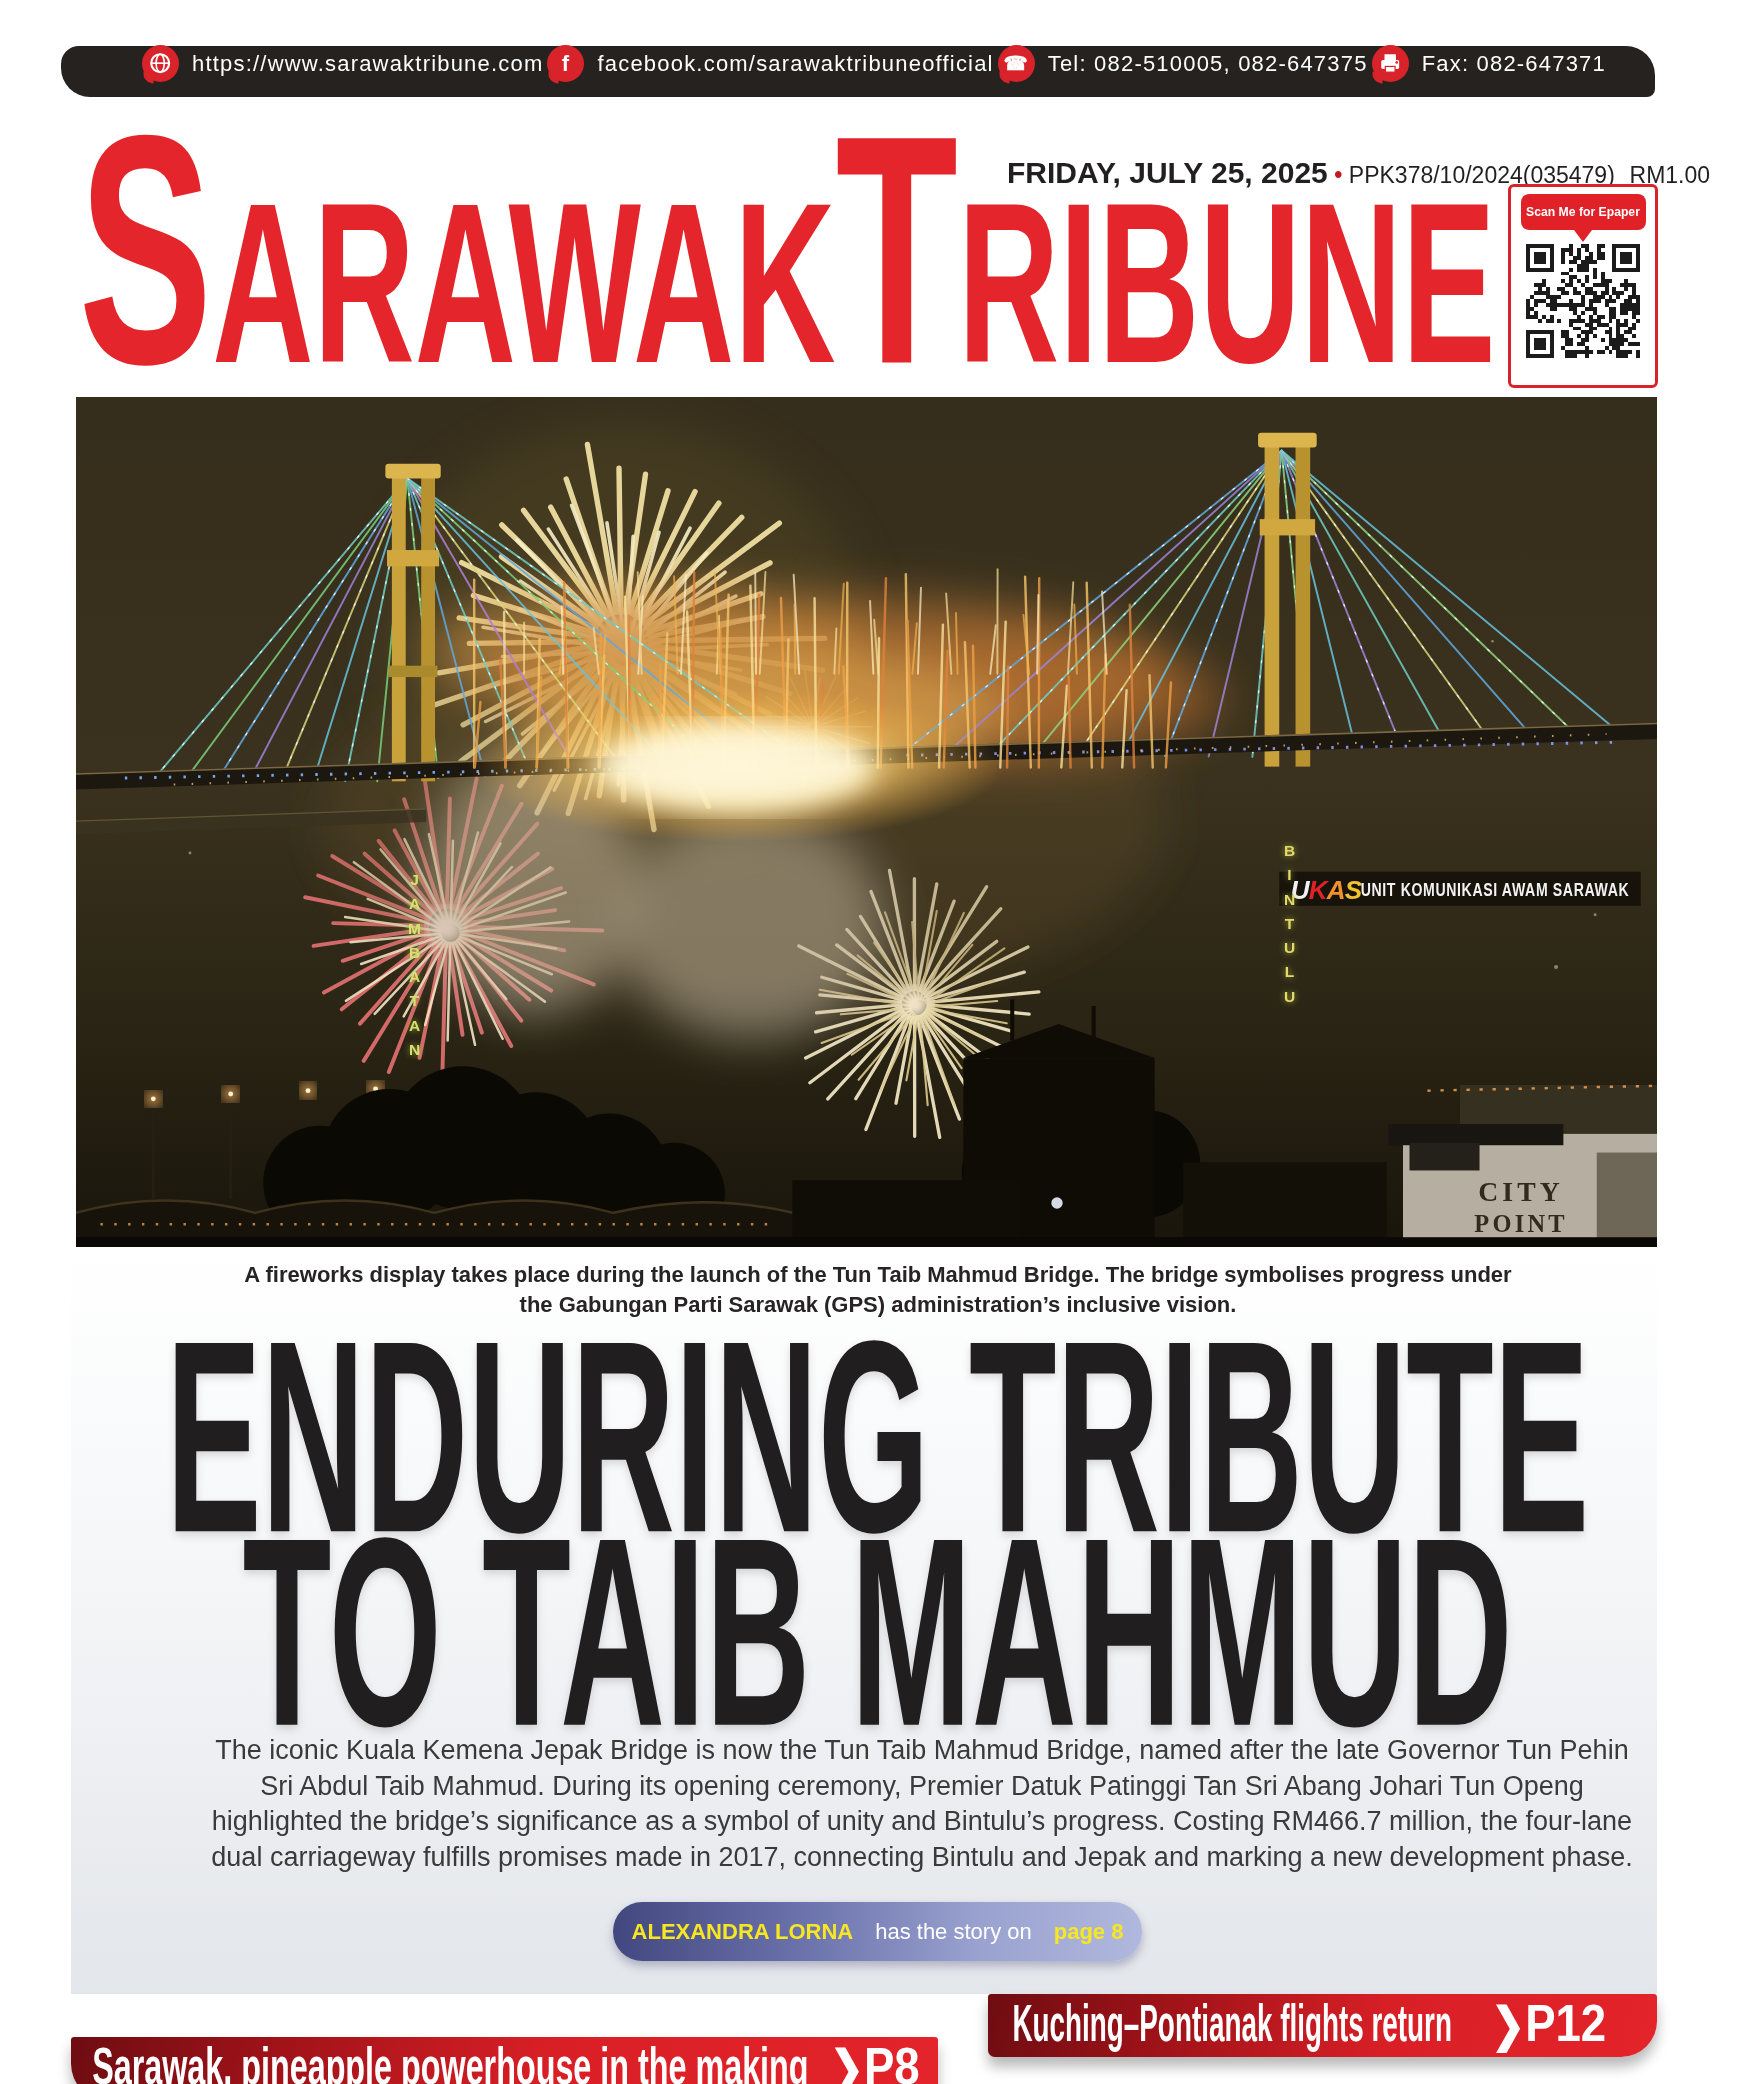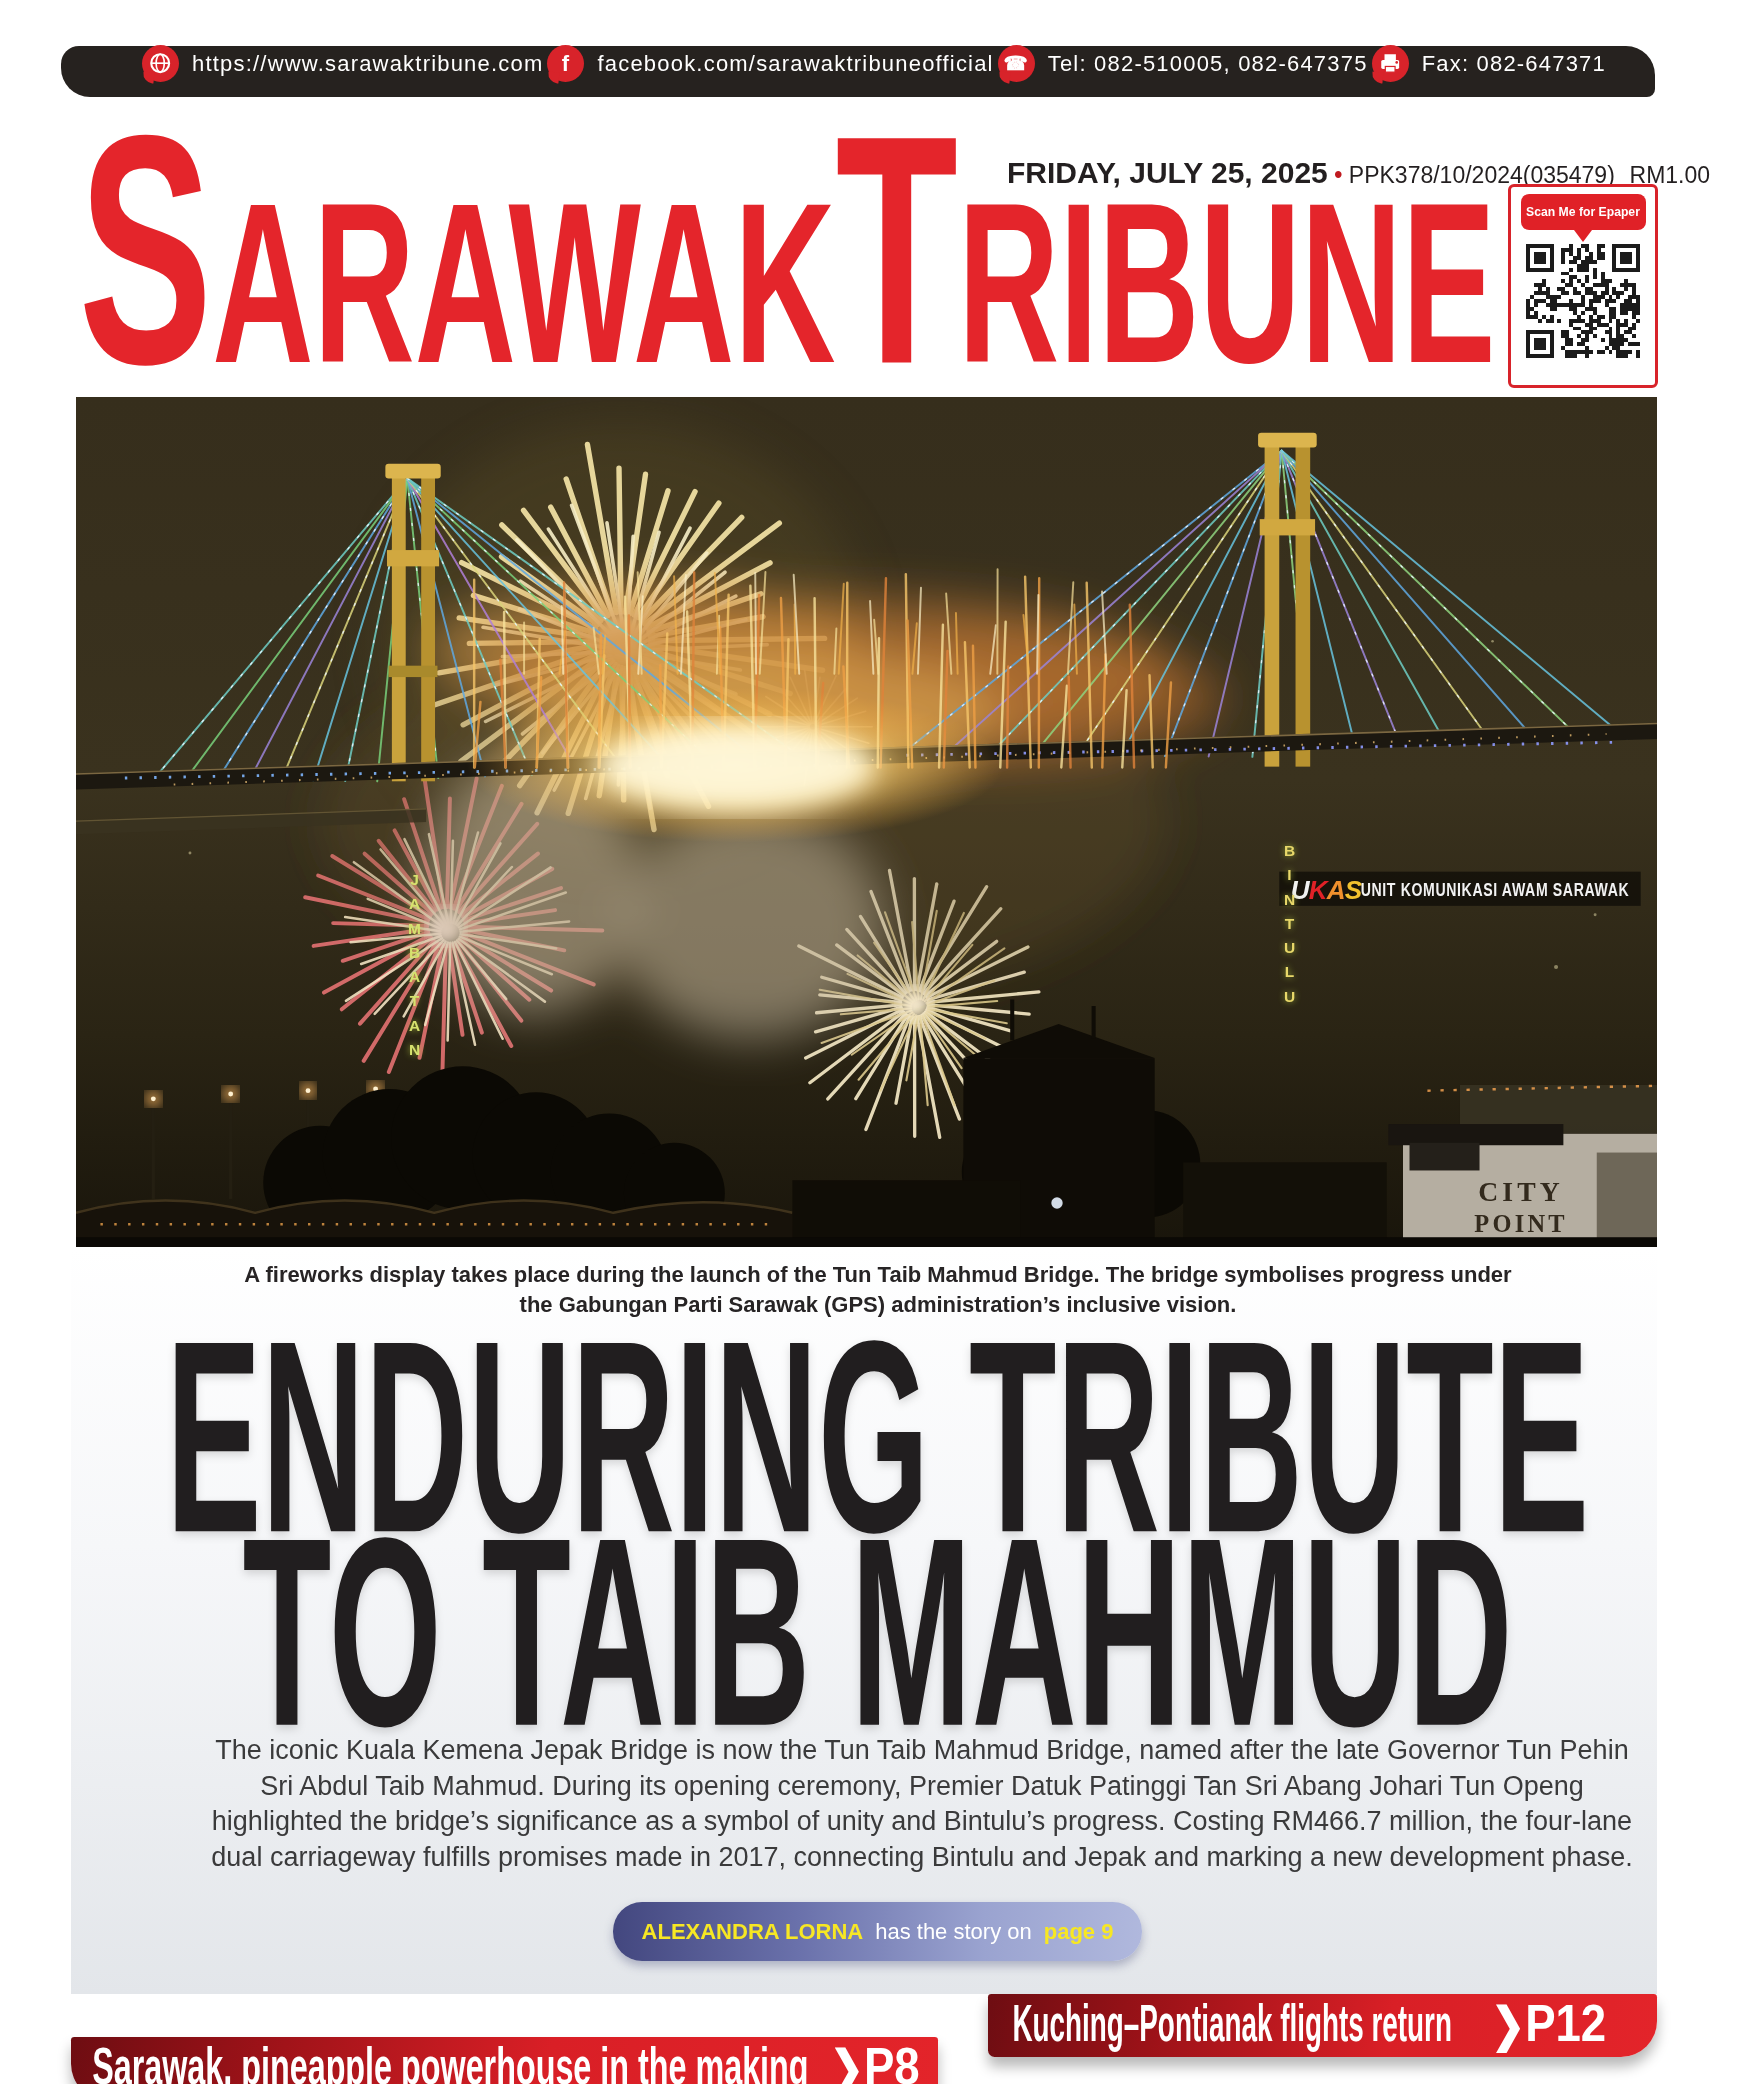--- a/index.html
+++ b/index.html
@@ -52,21 +52,21 @@
   .caption p{max-width:1286px;margin:0 auto;font-size:22px;font-weight:bold;color:#272425;line-height:1.35;}
   .headline-svg{left:0;top:1326px;width:1756px;height:407px;
                 filter:drop-shadow(0 4.9px 4.1px rgba(0,0,0,.14));}
   .headline-svg text{font-family:"Liberation Sans",sans-serif;font-weight:bold;fill:#211e1f;}
   .bodytext{left:0;top:1733px;width:1756px;text-align:center;padding-left:44px;}
   .bodytext p{max-width:1433px;margin:0 auto;font-size:27px;color:#3a3a3b;line-height:1.32;}
 
   
   .byline{left:613px;top:1902px;width:529px;height:59px;border-radius:29px;
           background:linear-gradient(90deg,#43477f 0%,#6a71ab 35%,#9aa3d0 70%,#b0b8dd 100%);
-          display:flex;align-items:center;justify-content:center;gap:12px;font-size:22px;
+          display:flex;align-items:center;justify-content:center;gap:22px;font-size:22px;
           box-shadow:0 4.9px 9.8px rgba(70,75,120,.35);white-space:nowrap;}
   .byline .author,.byline .page{color:#f7e723;font-weight:bold;}
   .byline .mid{color:#ffffff;}
 
   
   .teaser{top:1994px;height:63px;box-shadow:0 9.8px 13px rgba(0,0,0,.28);}
   .teaser-left{left:71px;width:867px;border-radius:3.3px 3.3px 6.5px 36px;
     background:linear-gradient(100deg,#6e0d12 0%,#9c1218 22%,#d91f26 55%,#e3242a 100%);margin-top:43px;}
   .teaser-right{left:988px;width:669px;border-radius:3.3px 3.3px 36px 6.5px;
     background:linear-gradient(100deg,#6e0d12 0%,#9c1218 25%,#d91f26 60%,#e3242a 100%);text-align:right;}
@@ -957,21 +957,21 @@
   <text x="1078" y="490" text-anchor="middle" font-size="330" textLength="1560" lengthAdjust="spacingAndGlyphs">TO TAIB MAHMUD</text>
 </svg>
 
 <div class="abs bodytext">
   <p>The iconic Kuala Kemena Jepak Bridge is now the Tun Taib Mahmud Bridge, named after the late Governor Tun Pehin Sri Abdul Taib Mahmud. During its opening ceremony, Premier Datuk Patinggi Tan Sri Abang Johari Tun Openg highlighted the bridge’s significance as a symbol of unity and Bintulu’s progress. Costing RM466.7 million, the four-lane dual carriageway fulfills promises made in 2017, connecting Bintulu and Jepak and marking a new development phase.</p>
 </div>
 
 <div class="abs byline">
   <span class="author">ALEXANDRA LORNA</span>
   <span class="mid">has the story on</span>
-  <span class="page">page 9</span>
+  <span class="page">page 8</span>
 </div>
 
 <div class="abs teaser teaser-left">
   <svg viewBox="0 0 1065 77" preserveAspectRatio="none">
     <g transform="scale(1,1.15)">
       <text x="26" y="50" font-size="56" textLength="880" lengthAdjust="spacingAndGlyphs">Sarawak, pineapple powerhouse in the making</text>
       <text x="932" y="50" font-size="50">❯</text>
       <text x="974" y="50" font-size="56">P8</text>
     </g>
   </svg>

